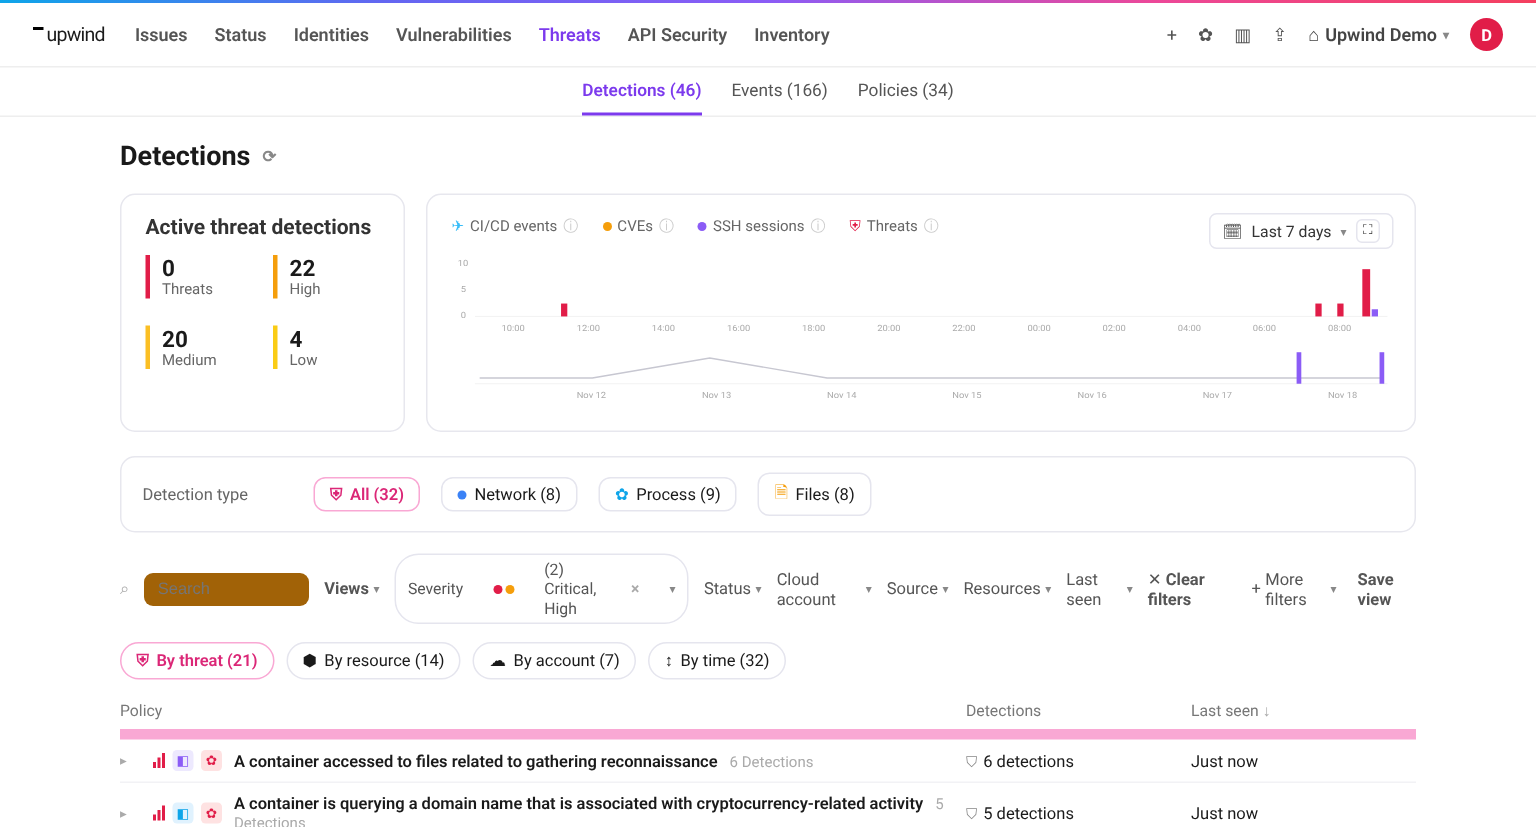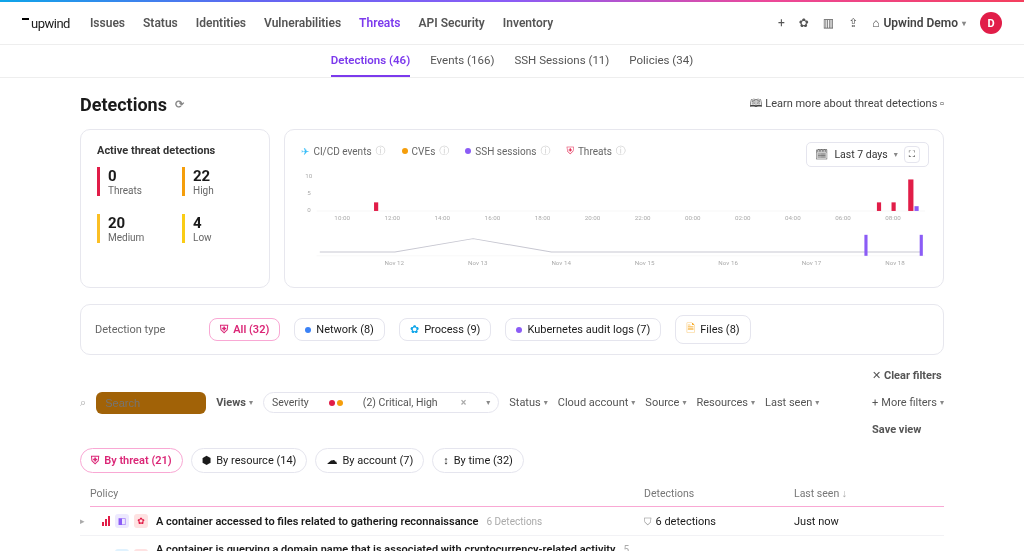--- a/index.html
+++ b/index.html
@@ -19,21 +19,21 @@
 .subnav a { color: #555; text-decoration: none; padding-bottom: 8px; }
 .subnav a.active { color: #7c3aed; border-bottom: 2px solid #7c3aed; font-weight: 600; }
 .page { padding: 16px 80px 30px; max-width: 1024px; margin: 0 auto; }
 .page-head { display: flex; align-items: center; justify-content: space-between; margin-bottom: 14px; }
 .page-title { font-size: 18px; font-weight: 700; display: flex; align-items: center; gap: 8px; }
 .refresh-icon { font-size: 11px; color: #888; cursor: pointer; }
 .learn-link { font-size: 11px; color: #444; }
 .cards-row { display: flex; gap: 14px; margin-bottom: 16px; }
 .card { border: 1px solid #e7e7ee; border-radius: 10px; background: #fff; padding: 14px 16px; }
 .metrics-card { width: 190px; }
-.metrics-title { font-size: 11px; font-weight: 700; color: #333; margin-bottom: 10px; }
+.metrics-title { font-size: 14px; font-weight: 700; color: #333; margin-bottom: 10px; }
 .metrics-grid { display: grid; grid-template-columns: 1fr 1fr; gap: 18px 14px; }
 .metric { border-left: 3px solid; padding-left: 8px; }
 .metric .num { font-size: 15px; font-weight: 700; }
 .metric .lab { font-size: 10px; color: #666; }
 .sev-critical { border-color: #e11d48; }
 .sev-high { border-color: #f59e0b; }
 .sev-medium { border-color: #fbbf24; }
 .sev-low { border-color: #facc15; }
 .chart-card { flex: 1; position: relative; }
 .chart-legend { display: flex; gap: 16px; font-size: 10px; color: #666; align-items: center; }
@@ -46,26 +46,26 @@
 .detection-type-bar { border: 1px solid #e7e7ee; border-radius: 10px; padding: 10px 14px; display: flex; align-items: center; gap: 14px; margin-bottom: 14px; }
 .dt-label { font-size: 11px; color: #666; width: 100px; }
 .pill { display: inline-flex; align-items: center; gap: 5px; border: 1px solid #e5e5ee; padding: 4px 10px; border-radius: 8px; font-size: 11px; cursor: pointer; background: #fff; }
 .pill.sel { border-color: #f9a8d4; color: #db2777; font-weight: 600; }
 .filter-row { display: flex; align-items: center; gap: 10px; margin-bottom: 12px; font-size: 11px; color: #555; }
 .search { background: #a16207; border: none; border-radius: 6px; padding: 5px 9px; font-size: 11px; width: 110px; }
 .dropdown { cursor: pointer; display: flex; gap: 3px; align-items: center; }
 .chip-x { margin-left: 3px; color: #aaa; font-weight: 700; }
 .sev-pill { border: 1px solid #e5e5ee; padding: 3px 8px; border-radius: 16px; font-size: 10.5px; display: flex; gap: 20px; align-items: center; }
 .sev-dots { display: flex; gap: 2px; }
-.filter-right { margin-left: auto; display: flex; gap: 14px; flex-direction: column; }
+.filter-right { margin-left: auto; display: flex; gap: 14px; }
 .tab-row { display: flex; gap: 8px; margin-bottom: 8px; }
 .grp-pill { border: 1px solid #e5e5ee; border-radius: 18px; padding: 5px 10px; font-size: 11px; background: #fff; display: flex; align-items: center; gap: 5px; cursor: pointer; }
 .grp-pill.active { border-color: #f9a8d4; color: #db2777; font-weight: 600; }
 .rows-count { font-size: 10px; color: #888; margin-bottom: 6px; }
-.table-head { display: flex; border-bottom: 1px solid #f9a8d4; padding: 6px 0; color: #777; font-size: 10.5px; margin-left: 10px; }
+.table-head { display: flex; border-bottom: 7px solid #f9a8d4; padding: 6px 0; color: #777; font-size: 10.5px; }
 .col-policy { flex: 1; }
 .col-det { width: 150px; }
 .col-last { width: 150px; }
 .row { display: flex; align-items: center; border-bottom: 1px solid #f2f2f5; padding: 7px 0; font-size: 11px; }
 .rc-expand { width: 14px; color: #aaa; cursor: pointer; font-size: 9px; }
 .row-icons { display: flex; gap: 5px; align-items: center; margin: 0 8px; }
 .bars { display: flex; gap: 1px; align-items: flex-end; height: 10px; }
 .bars span { width: 2px; background: #e11d48; }
 .bars span:nth-child(1){height:4px;} .bars span:nth-child(2){height:7px;} .bars span:nth-child(3){height:10px;}
 .square { width: 14px; height: 14px; border-radius: 3px; display: flex; align-items: center; justify-content: center; font-size: 9px; }
@@ -100,34 +100,28 @@
       <span>Upwind Demo</span>
       <span class="caret">▾</span>
     </span>
     <span class="avatar">D</span>
   </div>
 </div>
 
 <div class="subnav">
   <a class="active">Detections (46)</a>
   <a>Events (166)</a>
-  <a>SSH Sessions (11)</a>
   <a>Policies (34)</a>
 </div>
 
 <div class="page">
   <div class="page-head">
     <div class="page-title">
       <span>Detections</span>
       <span class="refresh-icon">⟳</span>
-    </div>
-    <div class="learn-link">
-      <span>🕮</span>
-      <span>Learn more about threat detections</span>
-      <span>▫</span>
     </div>
   </div>
 
   <div class="cards-row">
     <div class="card metrics-card">
       <div class="metrics-title">Active threat detections</div>
       <div class="metrics-grid">
         <div class="metric sev-critical">
           <div class="num">0</div>
           <div class="lab">Threats</div>
@@ -230,24 +224,20 @@
       </span>
     <span class="pill">
         <span class="dot" style="background:#3b82f6"></span>
         <span>Network (8)</span>
       </span>
     <span class="pill">
         <span style="color:#0ea5e9">✿</span>
         <span>Process (9)</span>
       </span>
     <span class="pill">
-        <span class="dot" style="background:#8b5cf6"></span>
-        <span>Kubernetes audit logs (7)</span>
-      </span>
-    <span class="pill">
         <span style="color:#f59e0b">🗎</span>
         <span>Files (8)</span>
       </span>
   </div>
 
   <div class="filter-row">
     <span style="color:#aaa">⌕</span>
     <input class="search" placeholder="Search" style="">
     <span class="dropdown">
         <b>Views</b>

